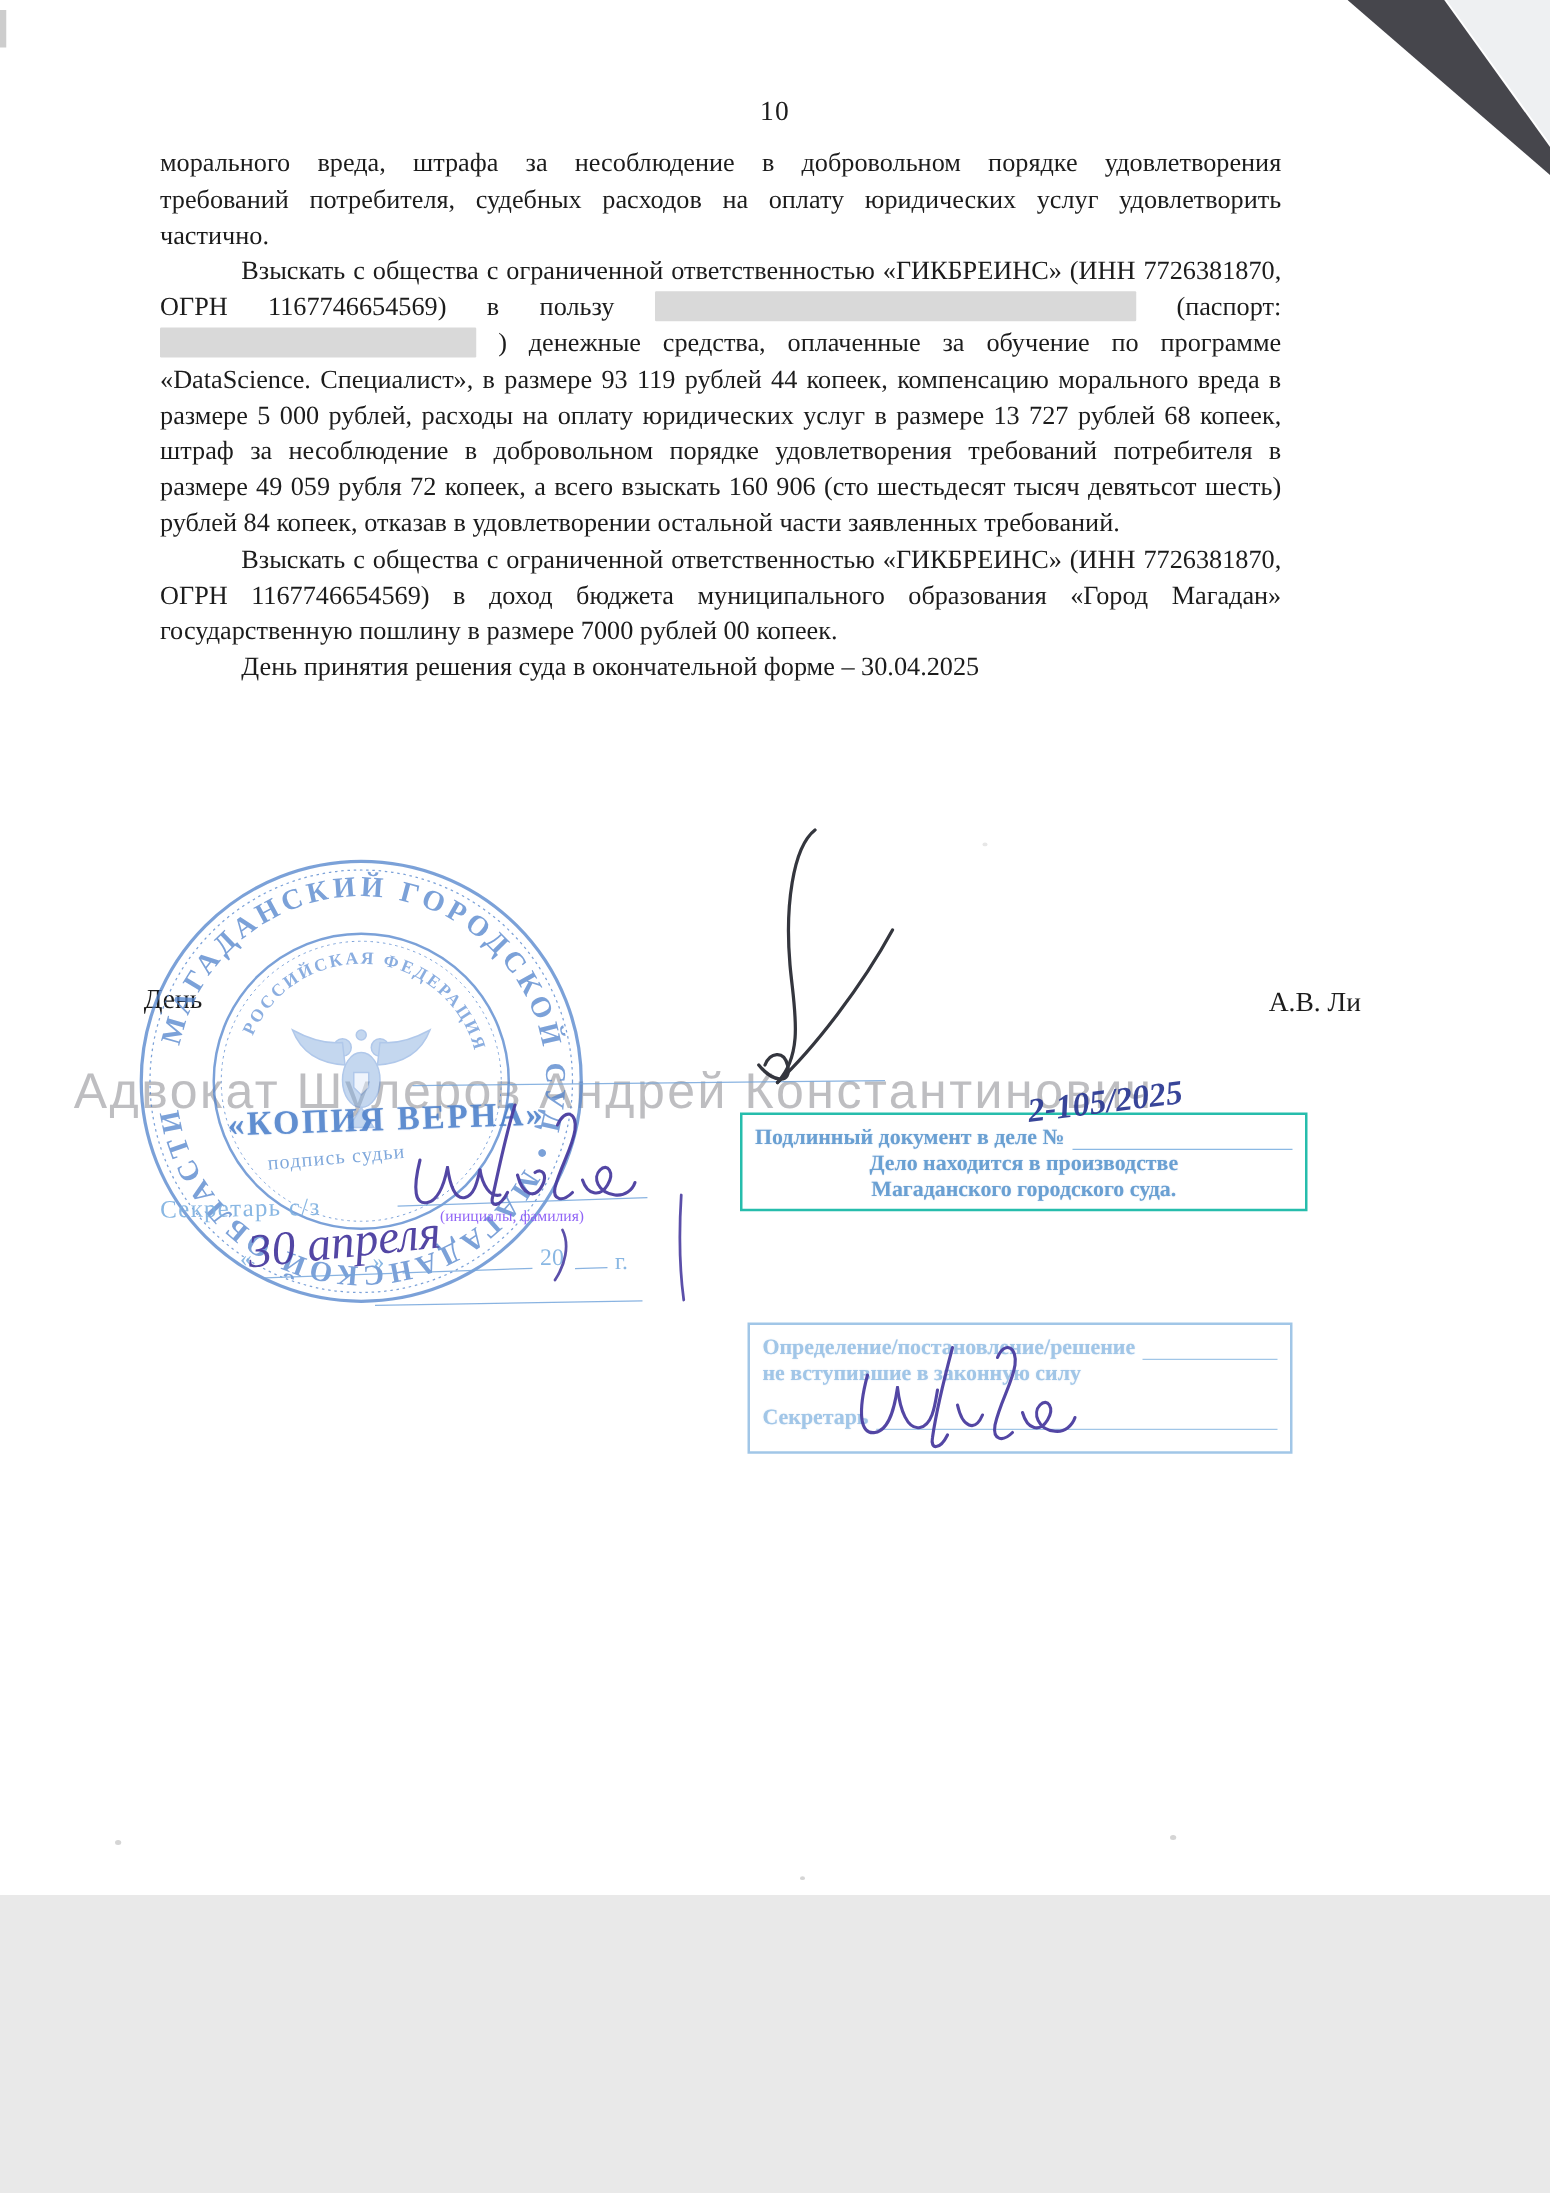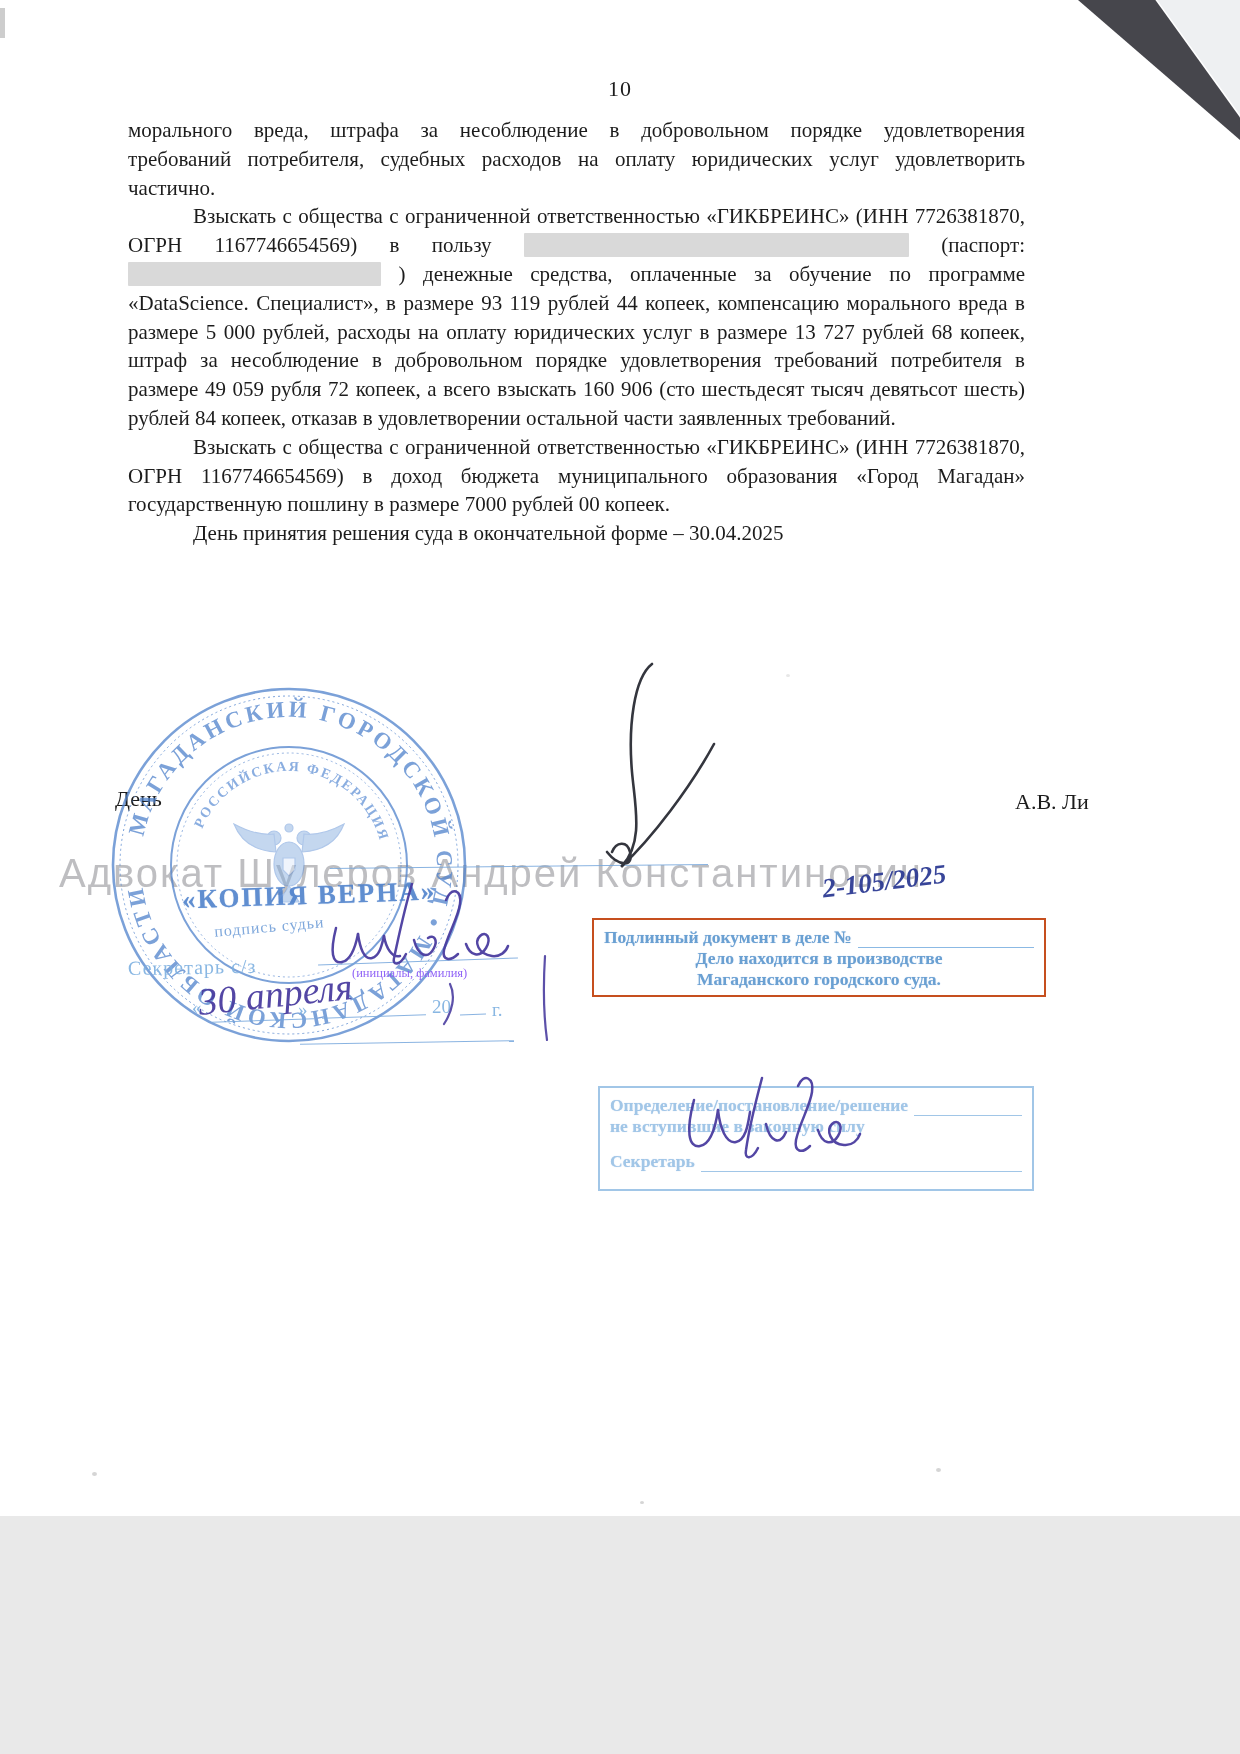--- a/index.html
+++ b/index.html
@@ -48,23 +48,23 @@
   .l-d2{left:322px;top:1016px;width:104px;transform:rotate(-2deg);}
   .l-d3{left:460px;top:1014px;width:26px;transform:rotate(-2deg);}
   .l-extra{left:300px;top:1042px;width:214px;transform:rotate(-1deg);}
   .date-glyph{position:absolute;font-size:19px;color:#7db0e0;opacity:.9;}
   .g-q1{left:192px;top:997px;}
   .g-q2{left:298px;top:999px;}
   .g-20{left:432px;top:996px;}
   .g-g{left:492px;top:999px;}
 
   
-  .rect-stamp{position:absolute;border:2px solid #c2410c;color:#5e98cf;
+  .rect-stamp{position:absolute;border:2px solid #14b8a6;color:#5e98cf;
     font-weight:bold;font-size:17.5px;line-height:21px;padding:7px 10px 6px 10px;
-    text-shadow:0 0 1px rgba(110,160,215,.5);opacity:.92;margin-top:28px;}
+    text-shadow:0 0 1px rgba(110,160,215,.5);opacity:.92;}
   .case-stamp{left:592px;top:890px;width:430px;height:62px;}
   .case-stamp .row1{display:flex;align-items:flex-end;}
   .case-stamp .u{flex:1;border-bottom:1.6px solid #82b4e2;margin-left:6px;height:18px;}
   .case-stamp .c{text-align:center;}
   .validity-stamp{left:598px;top:1058px;width:412px;height:88px;color:#8ab8e2;
     border-color:#8ab8e2;opacity:.8;}
   .validity-stamp .row1{display:flex;align-items:flex-end;}
   .validity-stamp .u{flex:1;border-bottom:1.6px solid #8ab8e2;margin-left:6px;height:16px;}
   .validity-stamp .c{text-align:left;}
   .validity-stamp .row3{display:flex;align-items:flex-end;margin-top:14px;}

